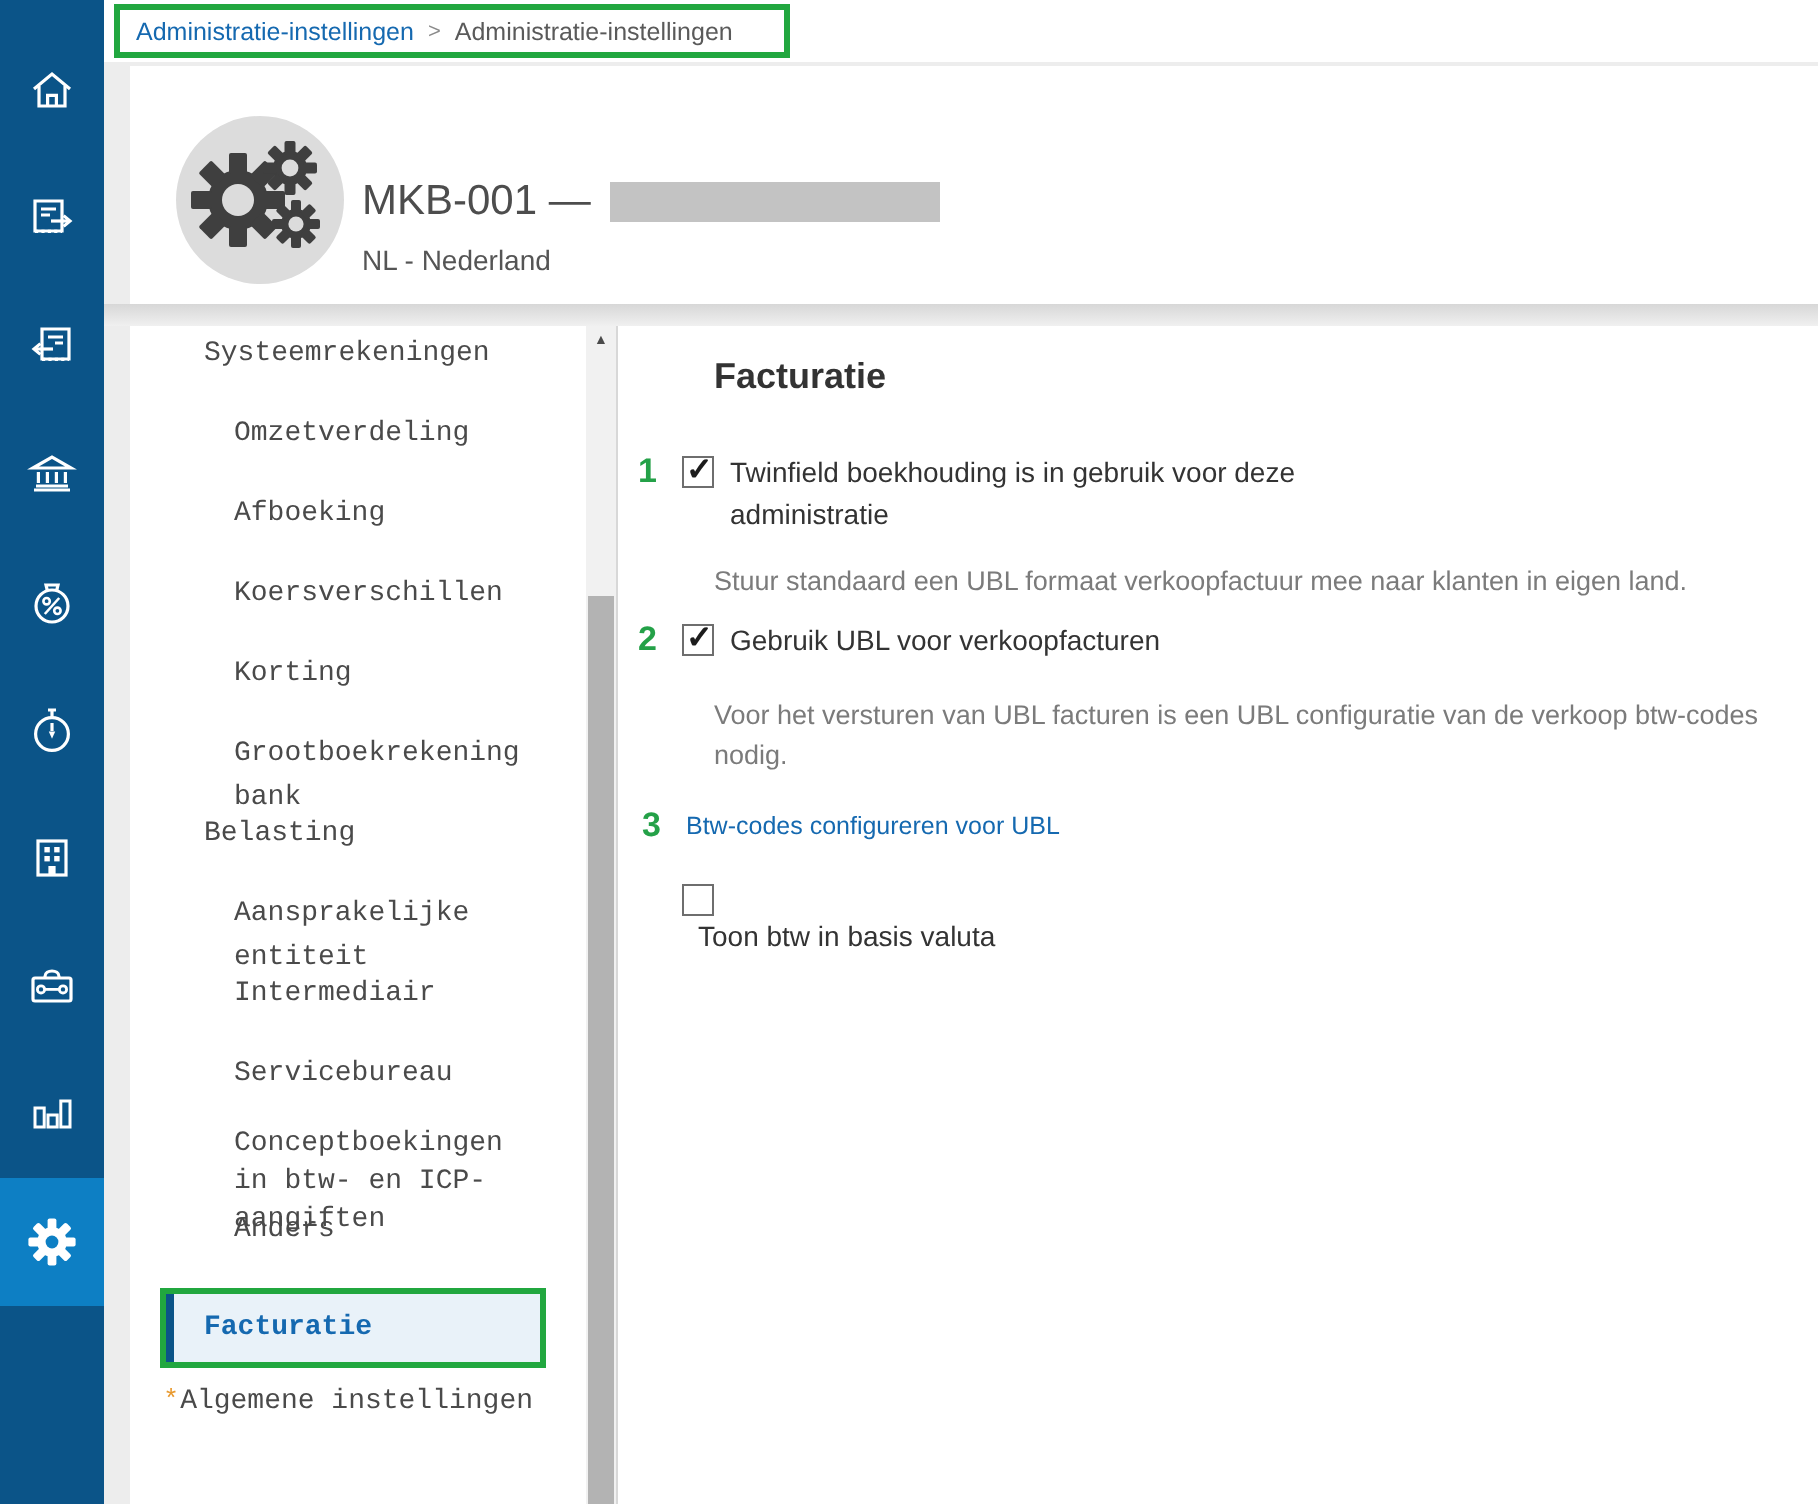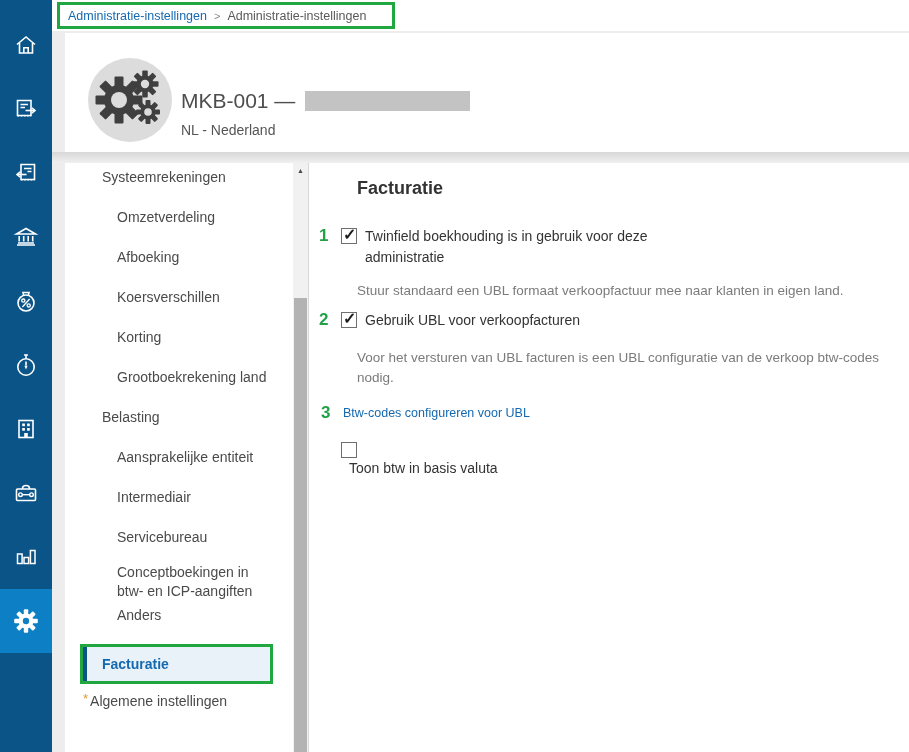--- a/index.html
+++ b/index.html
@@ -86,21 +86,21 @@
   .nav-scroll .thumb {
     position:absolute; top:135px; left:1px; width:13px; height:454px;
     background:#b3b3b3; cursor:pointer;
   }
   .nav-list { position:absolute; left:0; top:0; width:228px; }
   .nav-item {
     height:40px; padding-top:3px; line-height:22px;
     font-size:14px; color:#4a4a4a; cursor:pointer;
     display:flex; align-items:flex-start;
   }
-  .nav-item .lbl { display:block; }
+  .nav-item .lbl { display:block;font-family:Liberation Mono, monospace; }
   .nav-item.level0 { padding-left:26px; }
   .nav-item.level1 { padding-left:37px; }
   .nav-item.level2 { padding-left:52px; }
   .nav-item.wrap2 { height:38px; line-height:19px; padding-top:0; }
   .nav-item.wrap2 .lbl { width:152px; }
   .req-star { color:#e8992e; font-size:13px; margin:-2px 2px 0 -8px; }
   .selected-annotation {
     margin:3px 20px 3px 15px;
     border:3px solid #21a73f;
     height:40px;
@@ -333,21 +333,21 @@
       <div class="nav-item level2">
         <span class="lbl">Afboeking</span>
       </div>
       <div class="nav-item level2">
         <span class="lbl">Koersverschillen</span>
       </div>
       <div class="nav-item level2">
         <span class="lbl">Korting</span>
       </div>
       <div class="nav-item level2">
-        <span class="lbl">Grootboekrekening land</span>
+        <span class="lbl">Grootboekrekening bank</span>
       </div>
       <div class="nav-item level1">
         <span class="lbl">Belasting</span>
       </div>
       <div class="nav-item level2">
         <span class="lbl">Aansprakelijke entiteit</span>
       </div>
       <div class="nav-item level2">
         <span class="lbl">Intermediair</span>
       </div>

